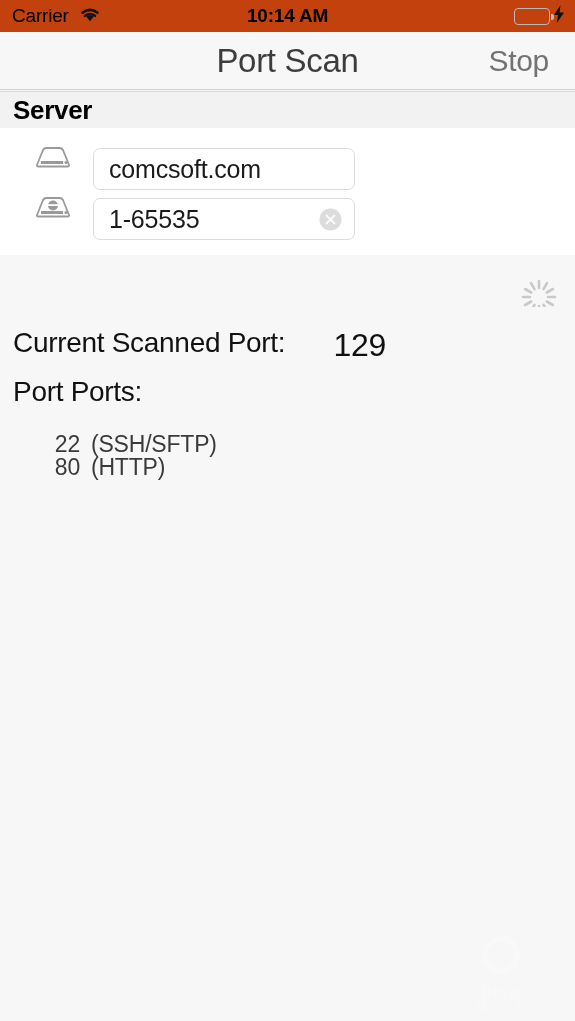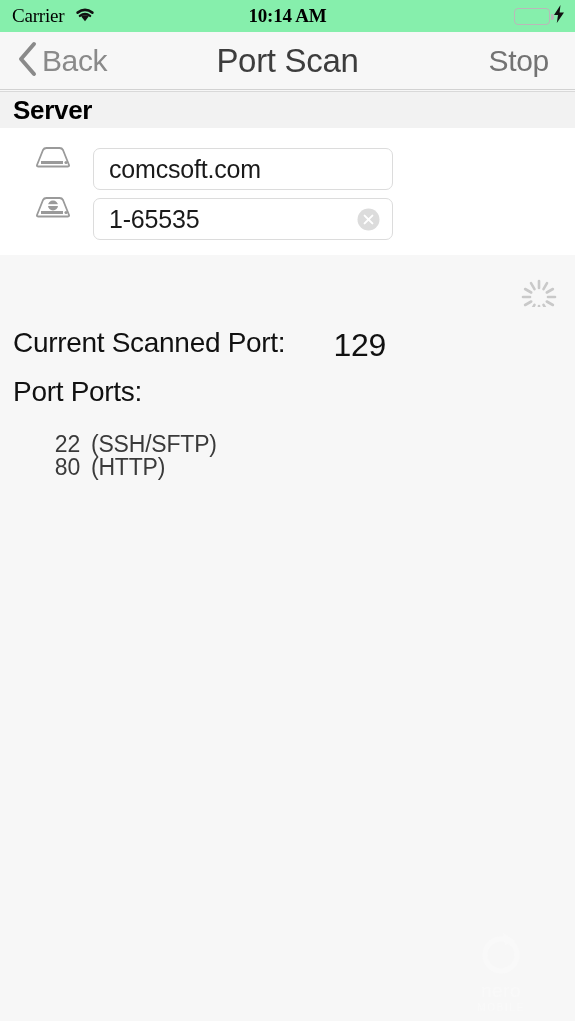--- a/index.html
+++ b/index.html
@@ -23,24 +23,23 @@
     height: 1021px;
     background: #f7f7f7;
   }
 
   
   .status-bar {
     position: absolute;
     top: 0; left: 0;
     width: 575px;
     height: 32px;
-    background: #86efac;
-    display: flex;
-    align-items: center;
-    font-family: Liberation Serif, serif;
+    background: #c2410c;
+    display: flex;
+    align-items: center;
   }
   .status-left {
     position: absolute;
     left: 12px;
     display: flex;
     align-items: center;
     gap: 9px;
   }
   .carrier-text {
     font-size: 19px;
@@ -185,21 +184,21 @@
     left: 29px;
     width: 48px;
     display: flex;
     justify-content: center;
     align-items: center;
   }
 
   .text-field {
     position: absolute;
     left: 93px;
-    width: 300px;
+    width: 262px;
     height: 42px;
     border: 1px solid #dcdcdc;
     border-radius: 7px;
     background: #fff;
     display: flex;
     align-items: center;
     margin-top: 16px;
   }
   .text-field-value {
     font-size: 25px;
@@ -335,28 +334,20 @@
       </span>
       <span class="bolt-icon">
         <svg width="12" height="18" viewBox="0 0 12 18">
           <path d="M7.5 0 L1 10 H5 L3.8 18 L11 7.5 H6.6 Z" fill="#111"></path>
         </svg>
       </span>
     </div>
   </div>
 
   <div class="nav-bar">
-    <div class="nav-back">
-      <span class="chevron-left">
-        <svg width="22" height="36" viewBox="0 0 22 36">
-          <path d="M18 3 L5 18 L18 33" stroke="#8a8a8a" stroke-width="4" fill="none" stroke-linecap="round" stroke-linejoin="round"></path>
-        </svg>
-      </span>
-      <span class="nav-back-label">Back</span>
-    </div>
 
     <div class="nav-title">Port Scan</div>
 
     <div class="nav-action">Stop</div>
   </div>
 
   <div class="section-header" id="server-header">
     <span class="section-header-title">Server</span>
   </div>
 

